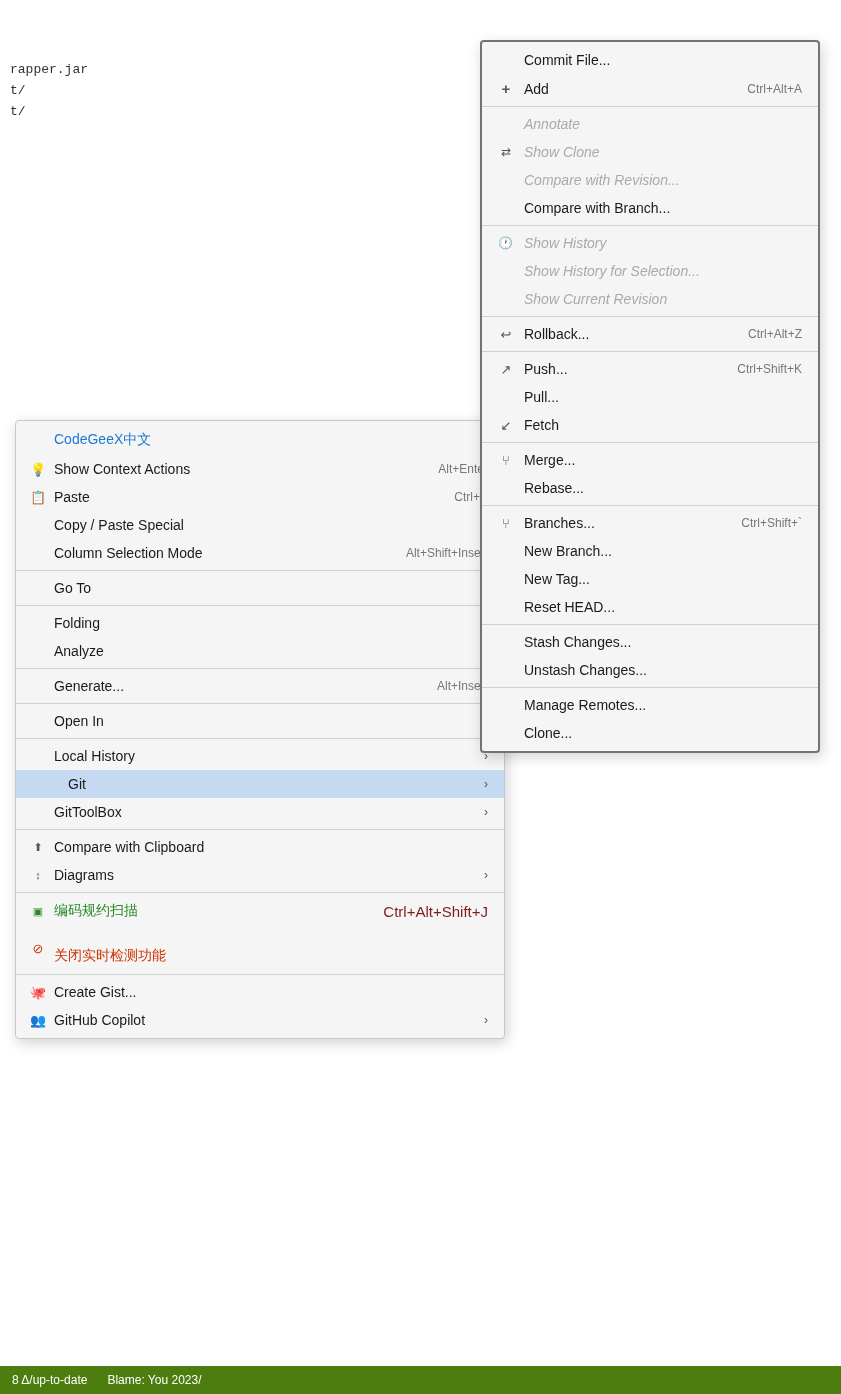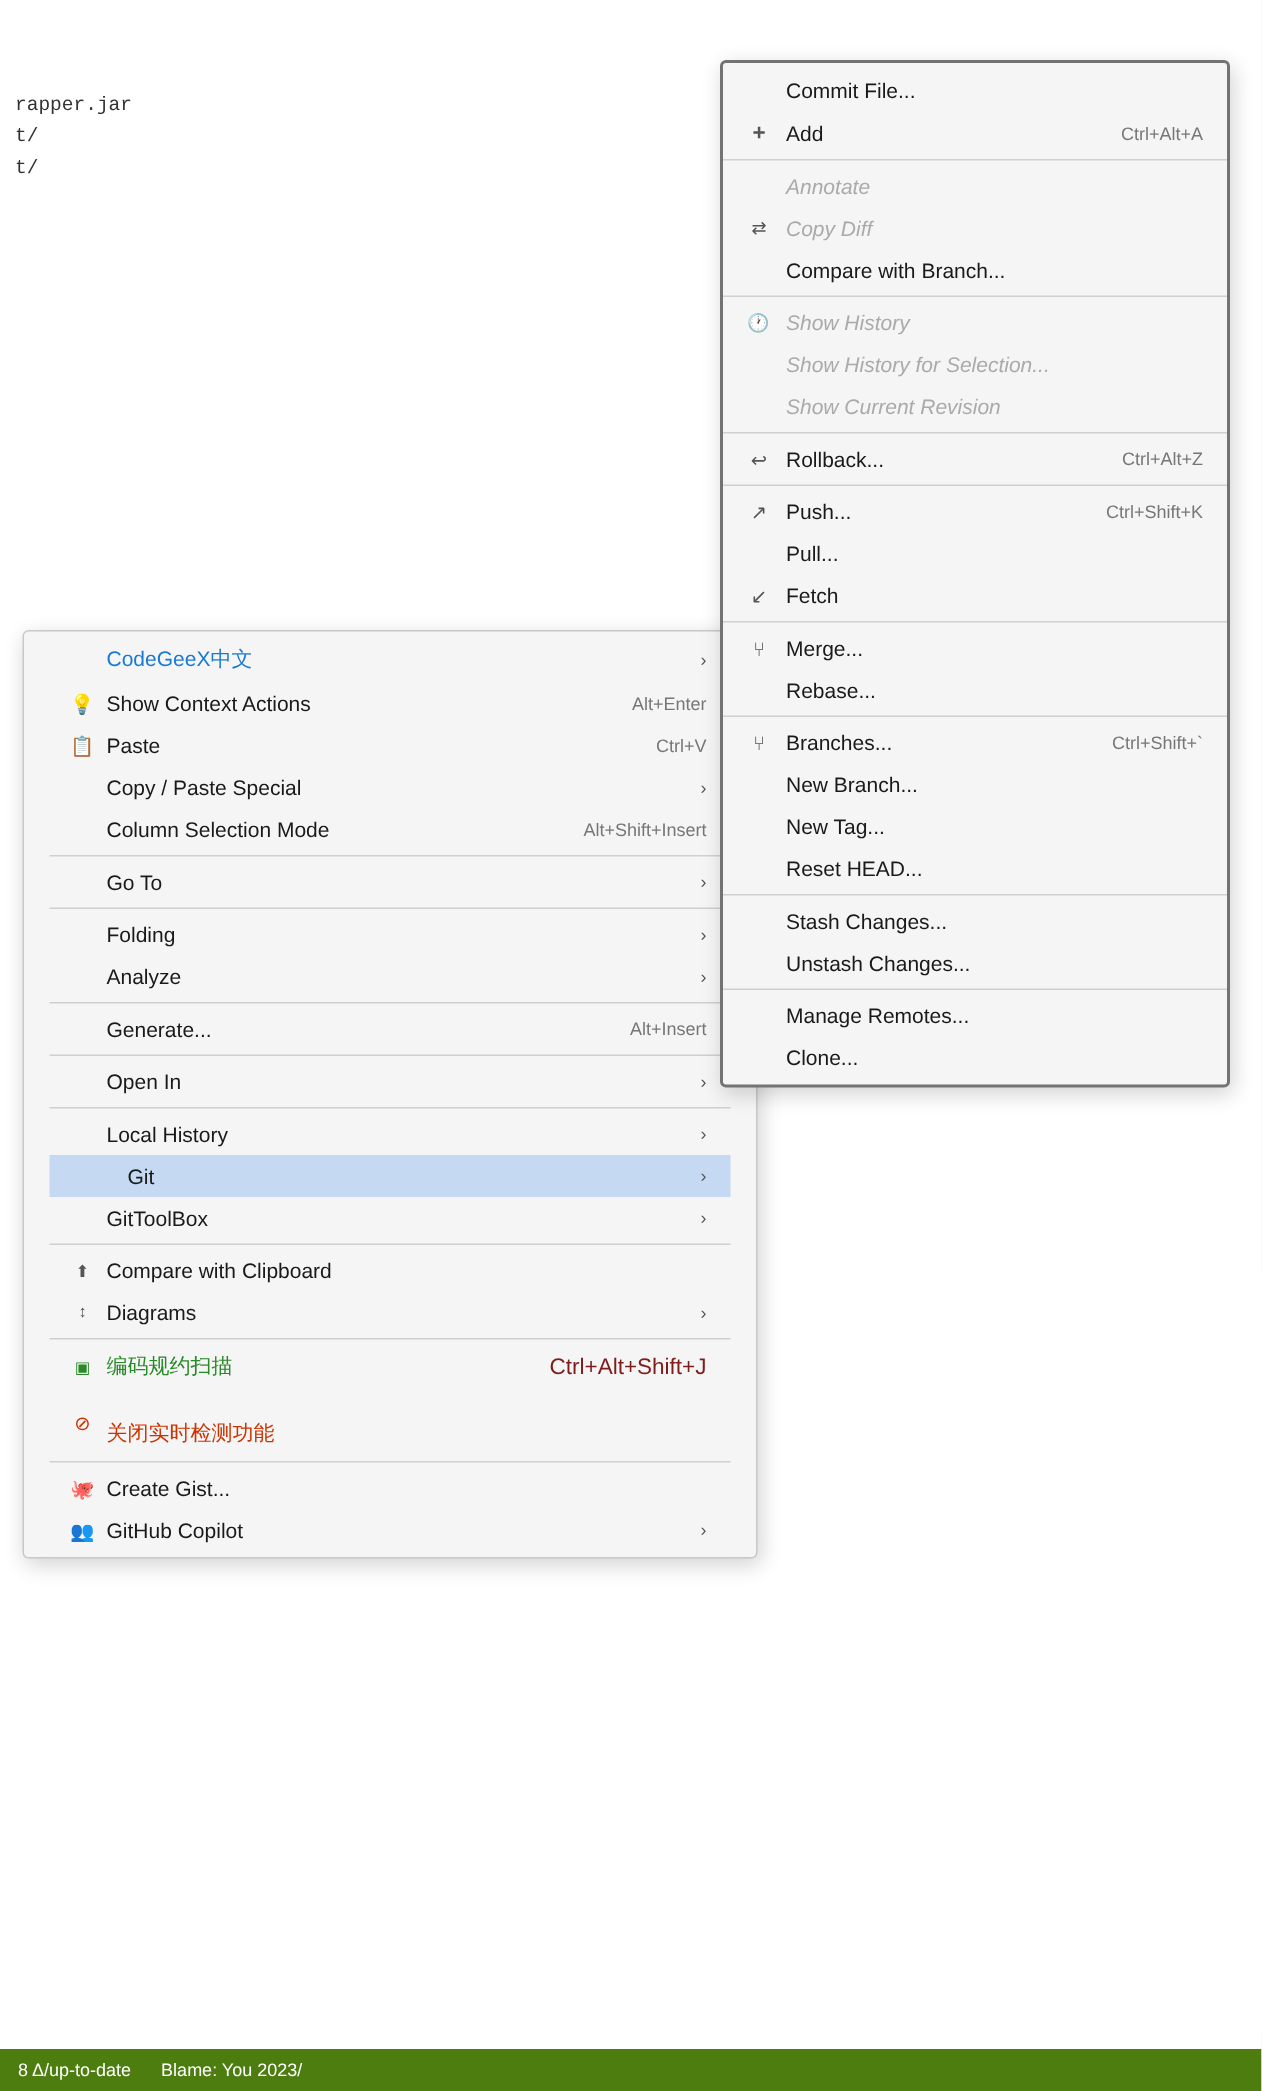--- a/index.html
+++ b/index.html
@@ -53,21 +53,21 @@
     .context-menu {
       position: absolute;
       top: 420px;
       left: 15px;
       width: 490px;
       background: #f5f5f5;
       border: 1px solid #c8c8c8;
       border-radius: 4px;
       box-shadow: 2px 4px 14px rgba(0,0,0,0.18);
       z-index: 10;
-      padding: 4px 17px;
+      padding: 4px 0;
     }
 
     .menu-item {
       display: flex;
       align-items: center;
       padding: 6px 16px 6px 12px;
       cursor: pointer;
       position: relative;
       white-space: nowrap;
     }
@@ -315,23 +315,27 @@
   </div>
   <div class="submenu-divider"></div>
 
   <div class="submenu-item">
     <span class="icon"></span>
     <span class="label grayed">Annotate</span>
   </div>
 
   <div class="submenu-item">
     <span class="icon" style="font-size:12px;">⇄</span>
-    <span class="label grayed">Copy Diff</span>
-  </div>
-
+    <span class="label grayed">Show Clone</span>
+  </div>
+
+  <div class="submenu-item">
+    <span class="icon"></span>
+    <span class="label grayed">Compare with Revision...</span>
+  </div>
 
   <div class="submenu-item">
     <span class="icon"></span>
     <span class="label">Compare with Branch...</span>
   </div>
   <div class="submenu-divider"></div>
 
   <div class="submenu-item">
     <span class="icon" style="font-size:12px;">🕐</span>
     <span class="label grayed">Show History</span>

